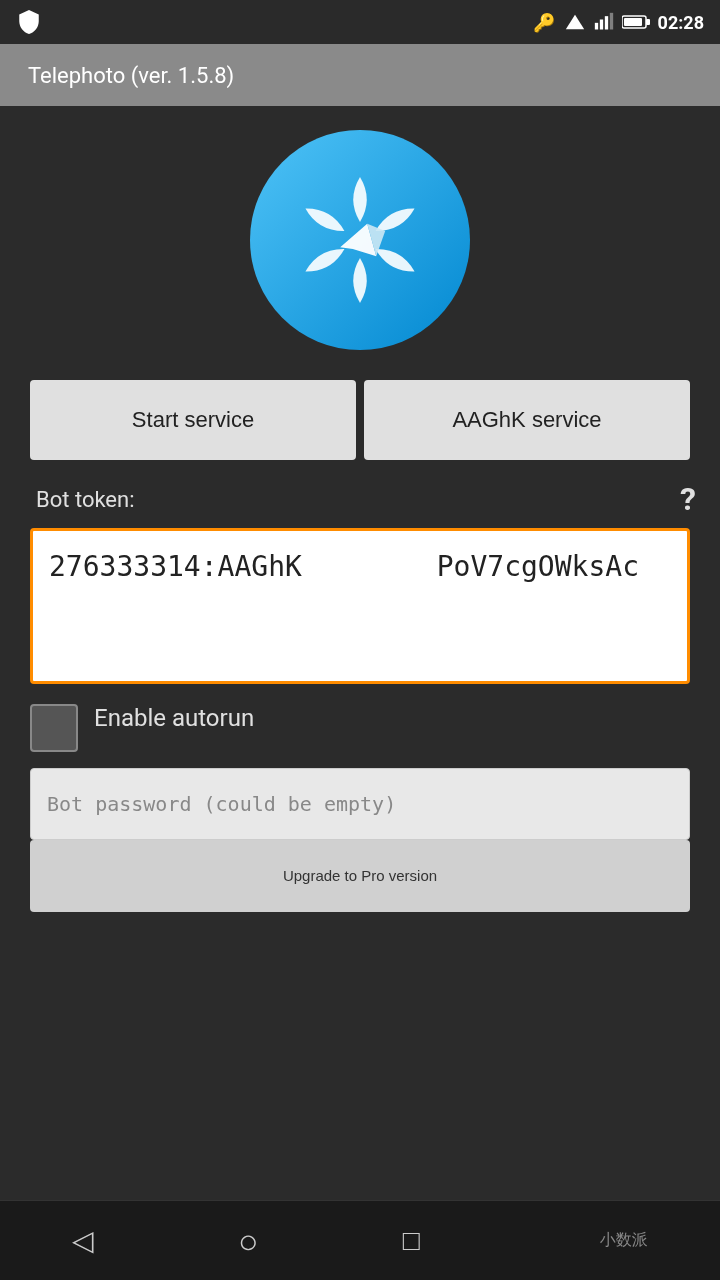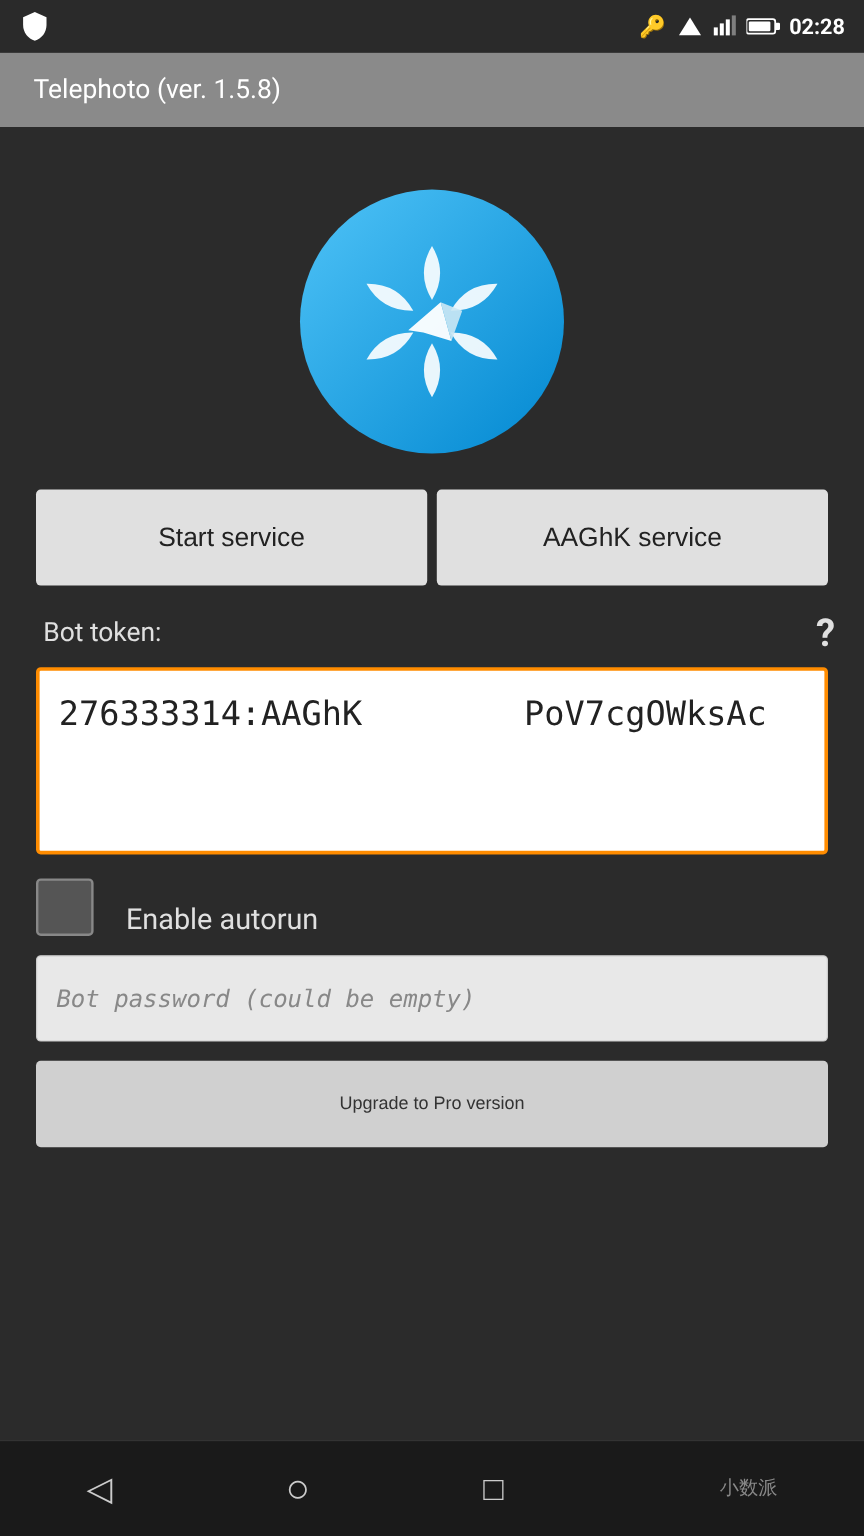--- a/index.html
+++ b/index.html
@@ -52,21 +52,21 @@
       font-size: 22px;
     }
 
     
     .main-content {
       flex: 1;
       background: #2b2b2b;
       display: flex;
       flex-direction: column;
       align-items: center;
-      padding: 32px 30px 30px;
+      padding: 4px 30px 30px;
     }
 
     
     .logo-container {
       margin: 20px 0 30px;
     }
     .logo-circle {
       width: 220px;
       height: 220px;
       border-radius: 50%;
@@ -129,22 +129,22 @@
       color: #222;
       word-break: break-all;
       line-height: 1.4;
       resize: none;
     }
 
     
     .autorun-row {
       width: 100%;
       display: flex;
-      align-items: flex-end;
-      gap: 27px;
+      align-items: flex-start;
+      gap: 16px;
       margin: 20px 0 16px;
     }
     .checkbox-box {
       width: 48px;
       height: 48px;
       background: #555;
       border: 2px solid #888;
       border-radius: 4px;
       cursor: pointer;
       flex-shrink: 0;
@@ -158,22 +158,21 @@
     .password-input {
       width: 100%;
       height: 72px;
       background: #e8e8e8;
       border: 1px solid #ccc;
       border-radius: 4px;
       padding: 0 16px;
       font-size: 20px;
       font-family: monospace;
       color: #1d4ed8;
-      margin-bottom: 16px;
-      font-style: italic;
+      margin-bottom: 0;
     }
     .password-input::placeholder {
       color: #888;
       font-family: monospace;
       font-size: 20px;
     }
 
     
     .upgrade-button {
       width: 100%;

